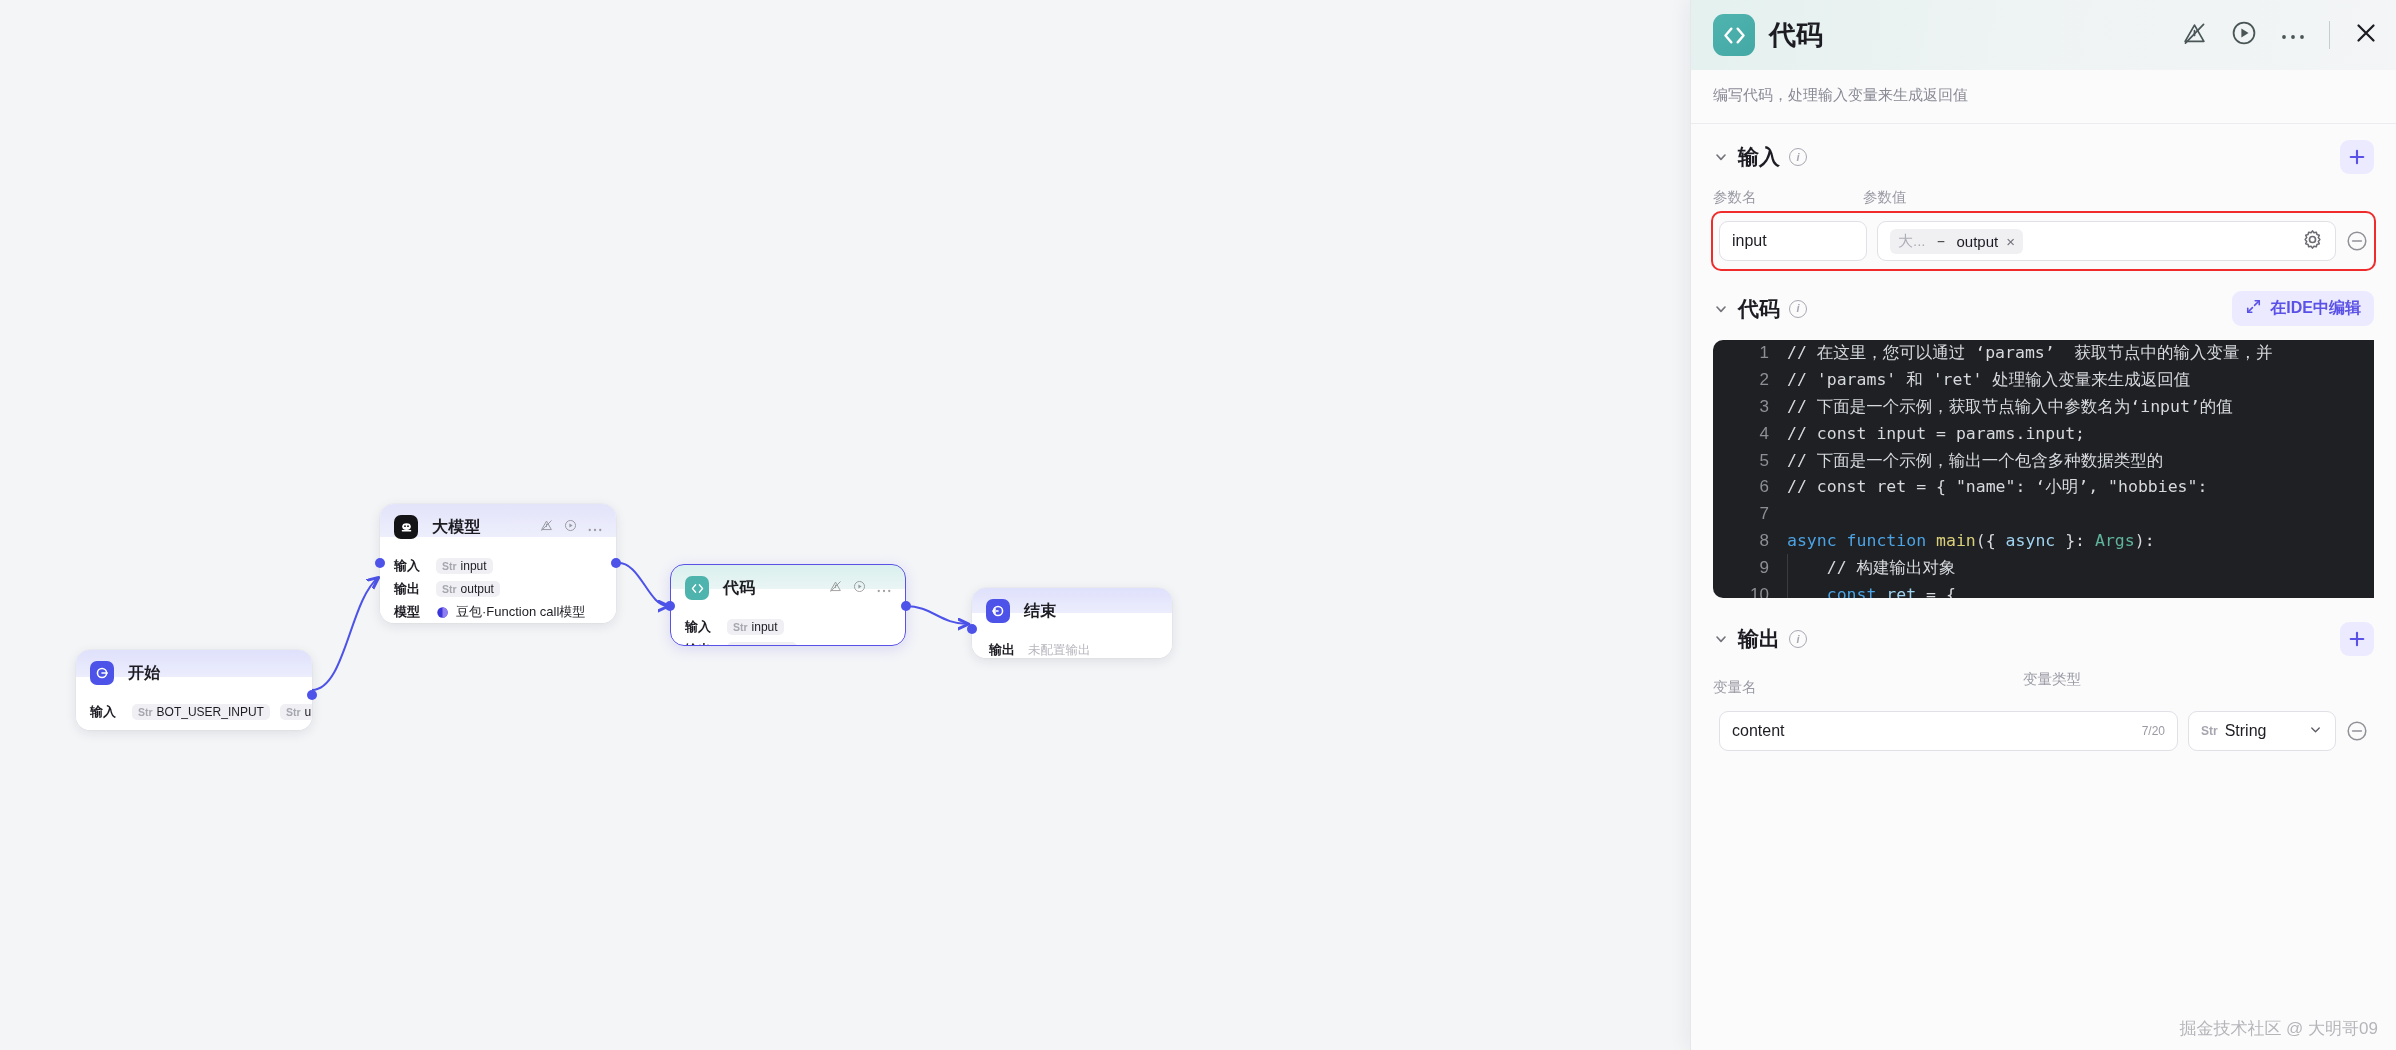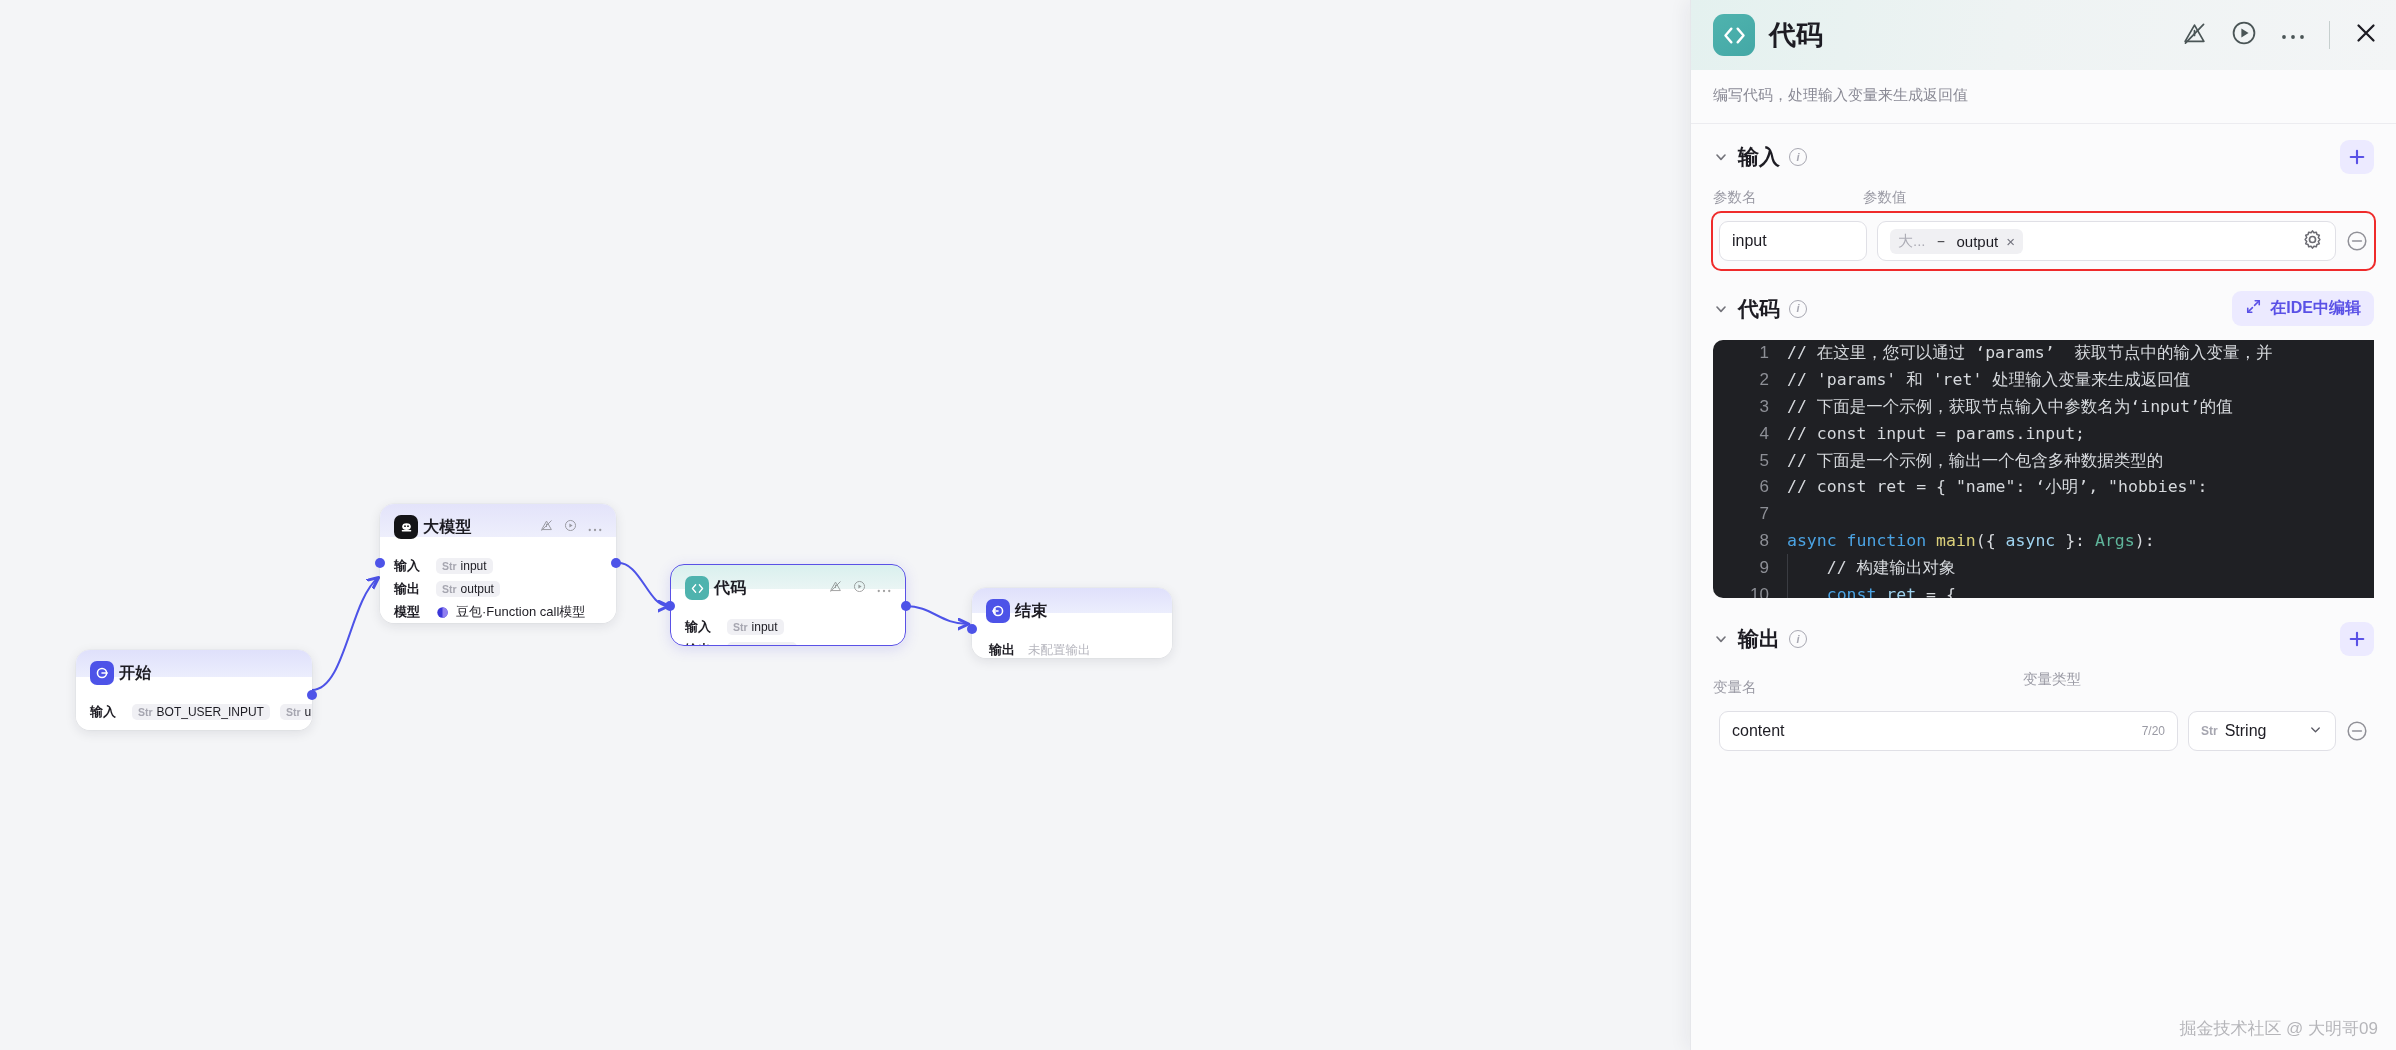--- a/index.html
+++ b/index.html
@@ -29,21 +29,21 @@
   }
   .node-inner {
     border-radius: 14px;
     overflow: hidden;
     width: 100%; height: 100%;
     box-sizing: border-box;
   }
   .node-head {
     display: flex; align-items: center;
     padding: 11px 14px 9px 14px;
-    gap: 5px;
+    gap: 14px;
   }
   .node-head .title {
     font-size: 16px; color: #1d1c23; font-weight: 600;
     letter-spacing: .2px;
   }
   .node-icon {
     width: 24px; height: 24px; border-radius: 7px;
     display:flex; align-items:center; justify-content:center;
     flex: 0 0 auto;
   }

